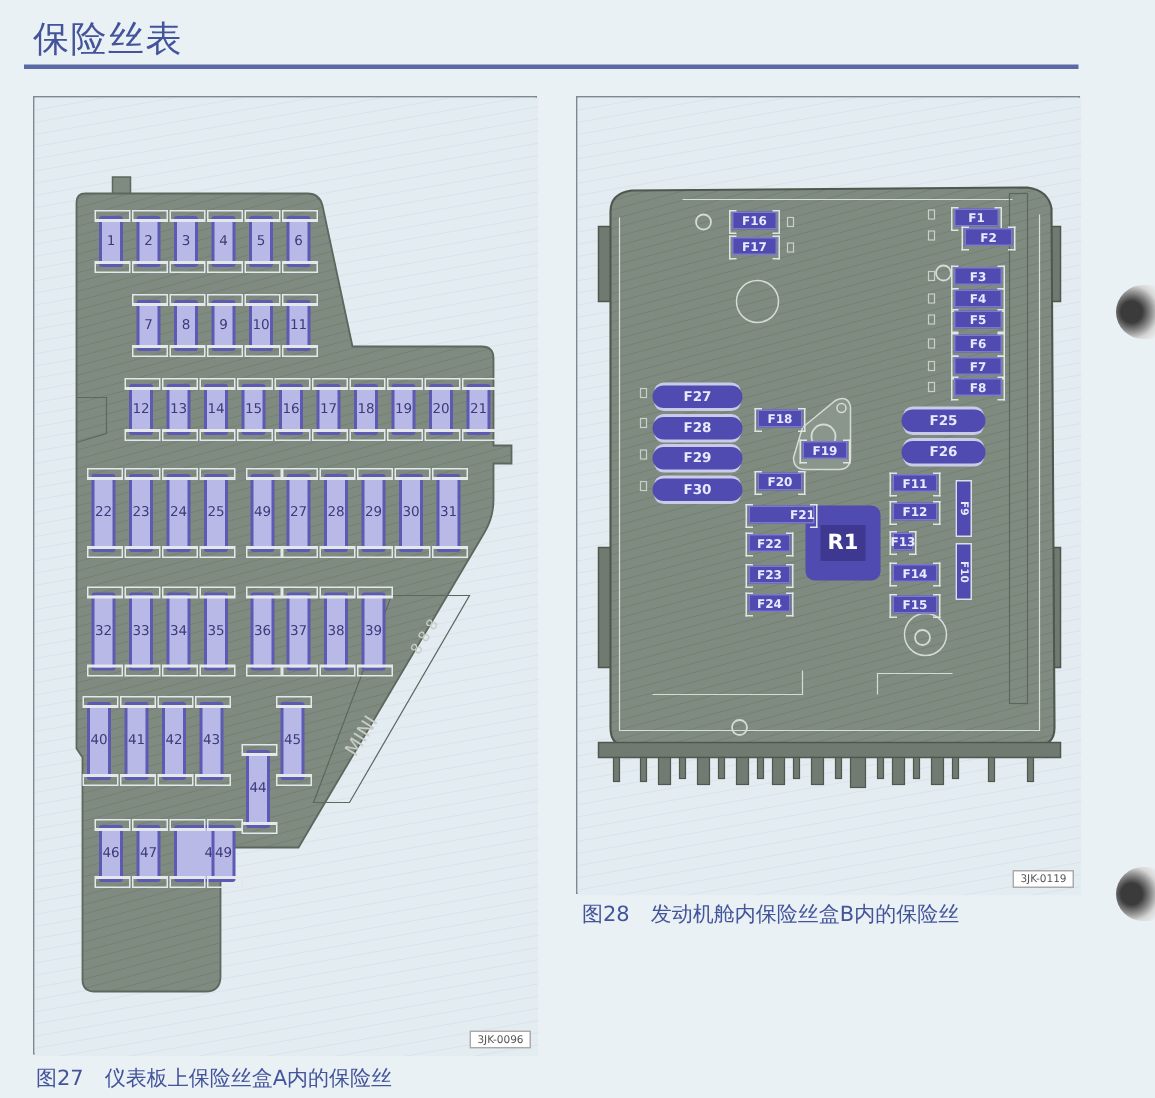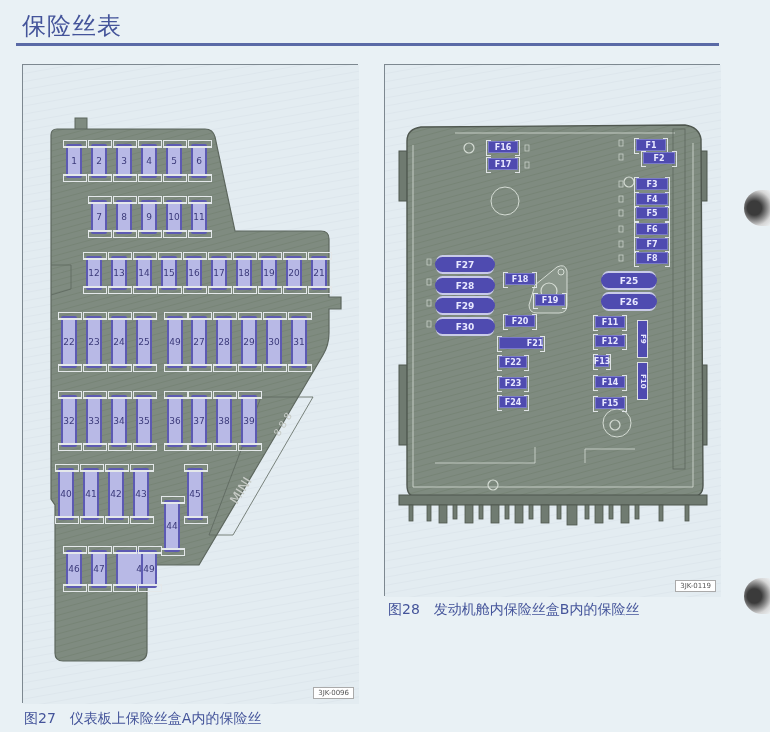--- a/index.html
+++ b/index.html
@@ -390,20 +390,23 @@
   <div class="fuse-oval" style="left:50px;top:233px;">F29</div>
   <div class="fuse-oval" style="left:50px;top:254px;">F30</div>
 
   <div class="fuse-h" style="left:120px;top:208px;width:30px;">F18</div>
   <div class="fuse-h" style="left:120px;top:229px;width:30px;margin-left:30px;">F19</div>
   <div class="fuse-h" style="left:120px;top:250px;width:30px;">F20</div>
 
   <div class="fuse-oval" style="left:216px;top:208px;width:56px;">F25</div>
   <div class="fuse-oval" style="left:216px;top:229px;width:56px;">F26</div>
 
+  <div class="relay" style="left:152px;top:272px;">
+      <span>R1</span>
+    </div>
 
   <div class="fuse-h" style="left:114px;top:272px;width:44px;padding-left:28px;">F21</div>
   <div class="fuse-h" style="left:114px;top:291px;width:28px;">F22</div>
   <div class="fuse-h" style="left:114px;top:312px;width:28px;">F23</div>
   <div class="fuse-h" style="left:114px;top:331px;width:28px;">F24</div>
 
   <div class="fuse-h" style="left:210px;top:251px;width:30px;">F11</div>
   <div class="fuse-h" style="left:210px;top:270px;width:30px;">F12</div>
   <div class="fuse-h" style="left:210px;top:290px;width:14px;">F13</div>
   <div class="fuse-h" style="left:210px;top:311px;width:30px;">F14</div>

